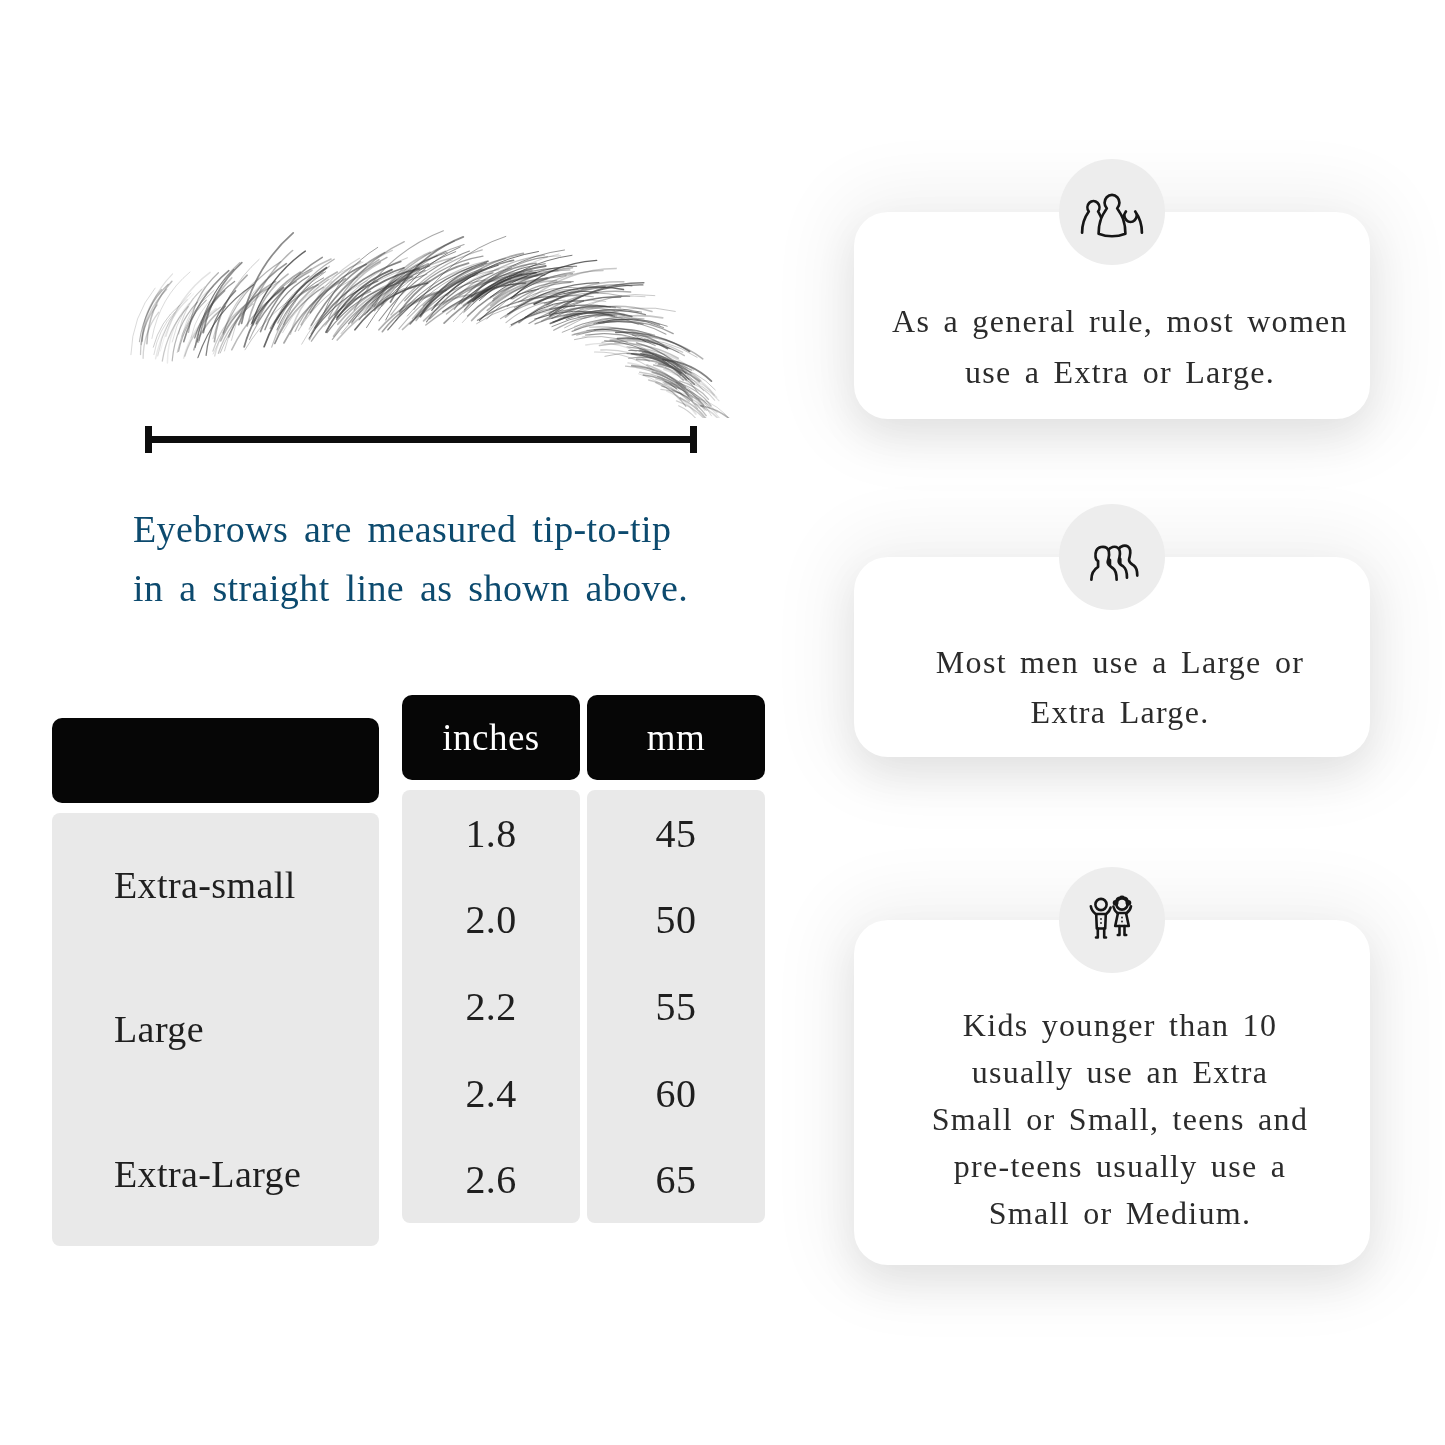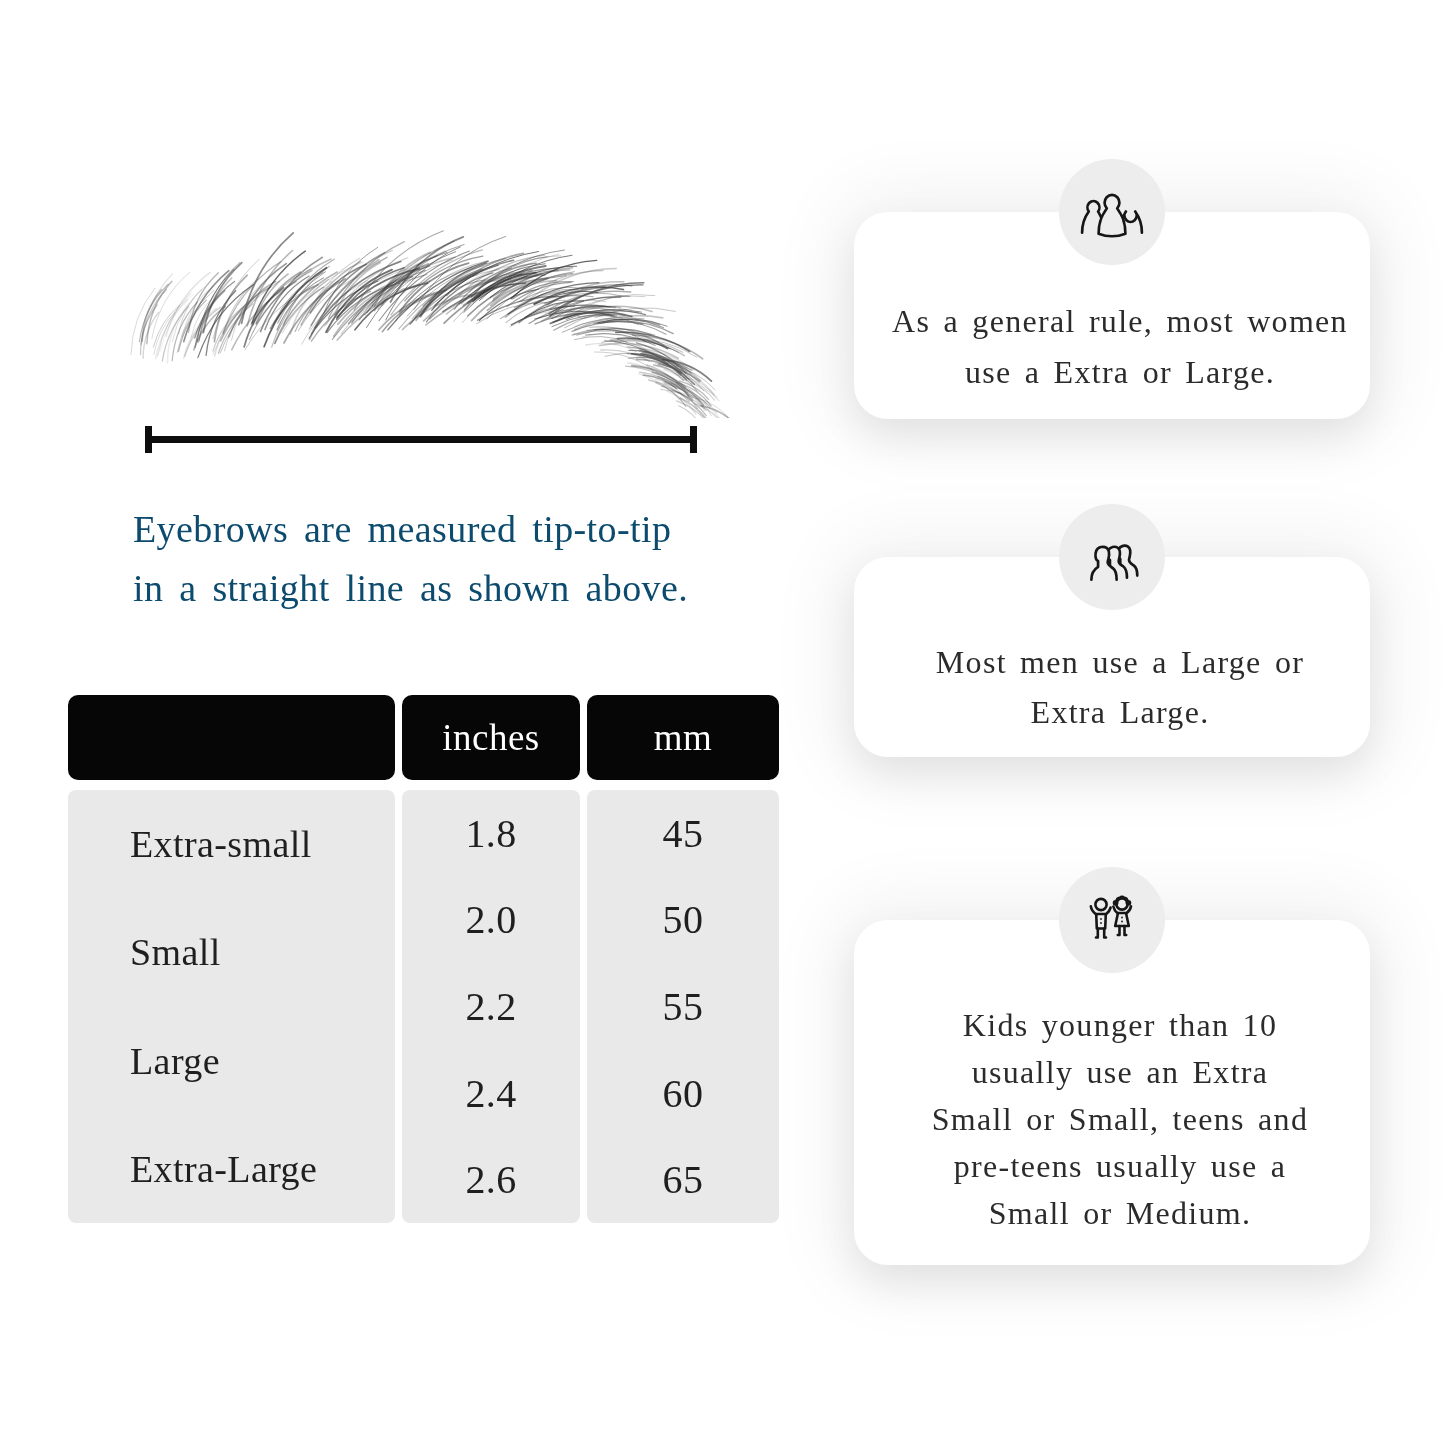--- a/index.html
+++ b/index.html
@@ -21,23 +21,23 @@
   
   .th{
     position:absolute;top:695px;height:85px;background:#060606;border-radius:10px;
     color:#ffffff;display:flex;align-items:center;justify-content:center;
     font-size:37px;letter-spacing:.5px;
   }
   .tcol{
     position:absolute;top:790px;height:433px;background:#e9e9e9;border-radius:8px;
     display:flex;flex-direction:column;
   }
-  .col-1{left:68px;width:327px;}
+  .col-1{left:52px;width:327px;margin-top:23px;}
   .col-2{left:402px;width:178px;}
-  .col-3{left:587px;width:192px;}
+  .col-3{left:587px;width:178px;}
   .tcell{
     flex:1;display:flex;align-items:center;justify-content:center;
     font-size:40px;color:#1f1f1f;letter-spacing:.4px;
   }
   .tcell.label{justify-content:flex-start;padding-left:62px;font-size:38px;}
   
   .card{
     position:absolute;left:854px;width:516px;background:#ffffff;border-radius:34px;
     box-shadow:0 0 70px 22px rgba(0,0,0,0.055),0 18px 40px rgba(0,0,0,0.08);
   }
@@ -410,21 +410,20 @@
     <span>Eyebrows are measured tip-to-tip</span>
     <span>in a straight line as shown above.</span>
   </div>
 
   <div class="th col-1"></div>
   <div class="th col-2">inches</div>
   <div class="th col-3">mm</div>
 
   <div class="tcol col-1">
     <div class="tcell label">Extra-small</div>
-    <div class="tcell label">Small</div>
     <div class="tcell label">Large</div>
     <div class="tcell label">Extra-Large</div>
   </div>
   <div class="tcol col-2">
     <div class="tcell">1.8</div>
     <div class="tcell">2.0</div>
     <div class="tcell">2.2</div>
     <div class="tcell">2.4</div>
     <div class="tcell">2.6</div>
   </div>

